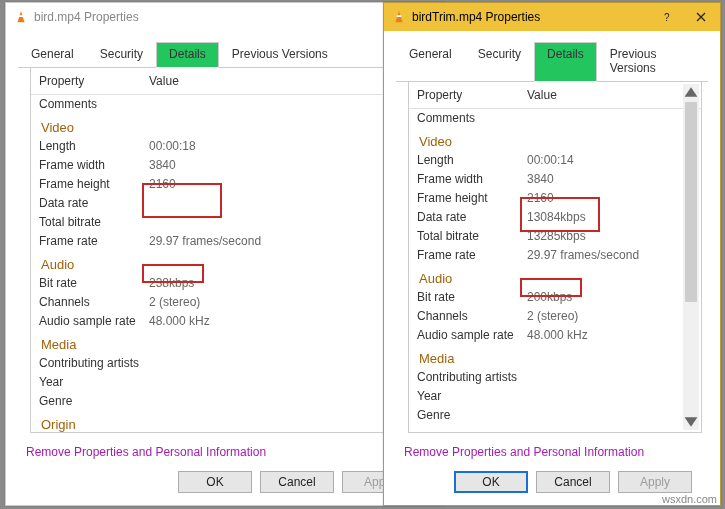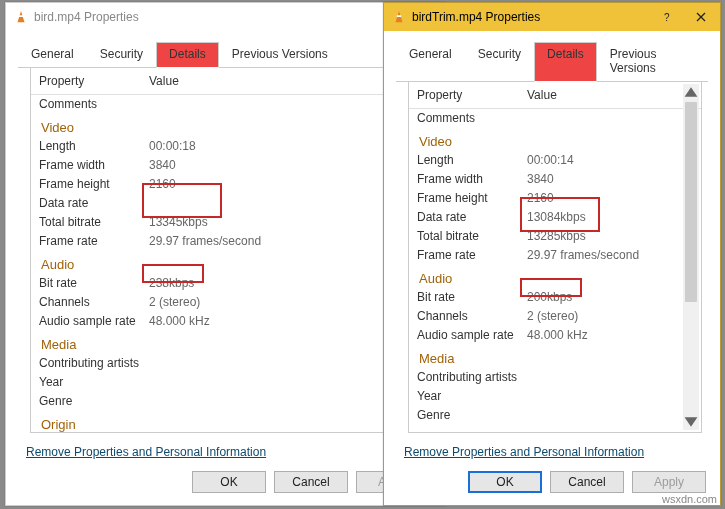--- a/index.html
+++ b/index.html
@@ -53,21 +53,21 @@
     font-size: 12px;
     color: #333;
     border: 1px solid transparent;
     position: relative;
     top: 1px;
     cursor: default;
   }
   .tab.active {
     border: 1px solid #ccc;
     border-bottom: 1px solid #fff;
-    background: #ef4444;
+    background: #22c55e;
     z-index: 2;
   }
   .tabline {
     margin: 0 12px;
     border-top: 1px solid #ccc;
     position: relative;
     top: 0;
   }
   .content {
     flex: 1;
@@ -119,31 +119,30 @@
   .section {
     color: #a16207;
     padding: 6px 0 2px 10px;
     font-size: 13px;
   }
   .highlight-box {
     border: 2px solid #c62828;
     position: absolute;
   }
   .link {
-    color: #0c4a6e;
-    text-decoration: underline;
+    color: #a21caf;
     padding: 6px 20px 2px;
     font-size: 12px;
     cursor: pointer;
   }
   .buttons {
     display: flex;
     justify-content: flex-end;
     gap: 8px;
-    padding: 10px 14px 12px;
+    padding: 10px 28px 12px;
   }
   .btn {
     min-width: 74px;
     height: 22px;
     border: 1px solid #adadad;
     background: #e6e6e6;
     font-size: 12px;
     color: #222;
     display: flex; align-items: center; justify-content: center;
     cursor: pointer;
@@ -214,21 +213,20 @@
         </div>
       <div class="prow">
           <div class="pcol1">Frame height</div>
           <div class="pcol2">2160</div>
         </div>
       <div class="prow">
           <div class="pcol1">Data rate</div>
         </div>
       <div class="prow">
           <div class="pcol1">Total bitrate</div>
-          <div class="pcol2">13345kbps</div>
         </div>
       <div class="prow">
           <div class="pcol1">Frame rate</div>
           <div class="pcol2">29.97 frames/second</div>
         </div>
       <div class="section">Audio</div>
       <div class="prow">
           <div class="pcol1">Bit rate</div>
           <div class="pcol2">238kbps</div>
         </div>

